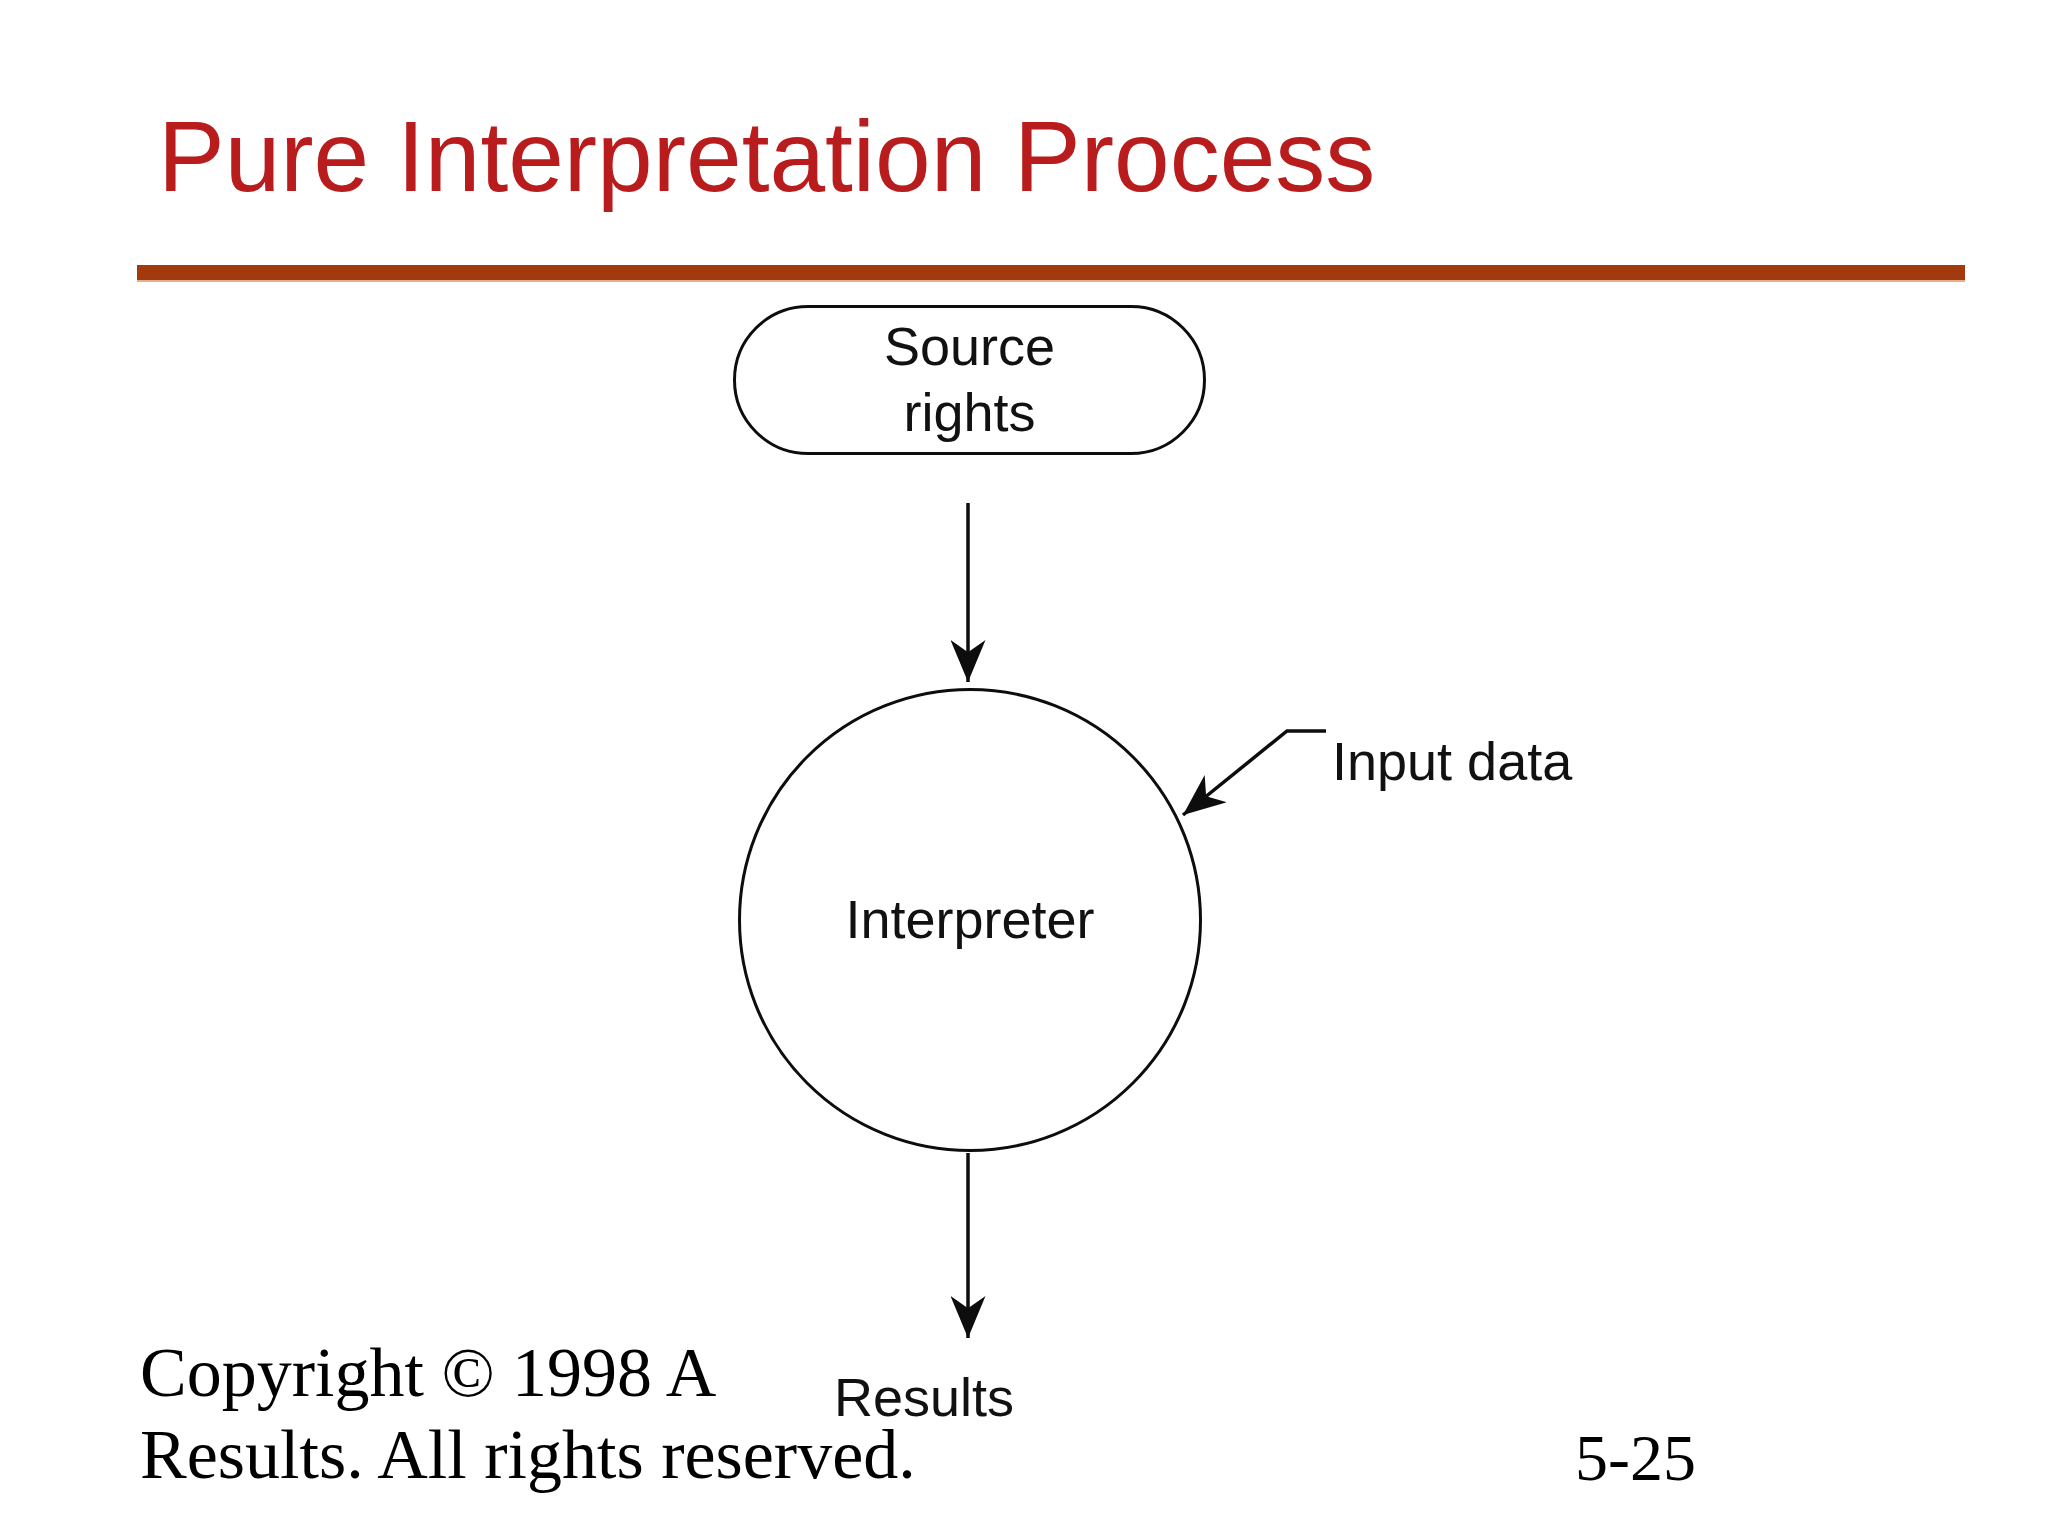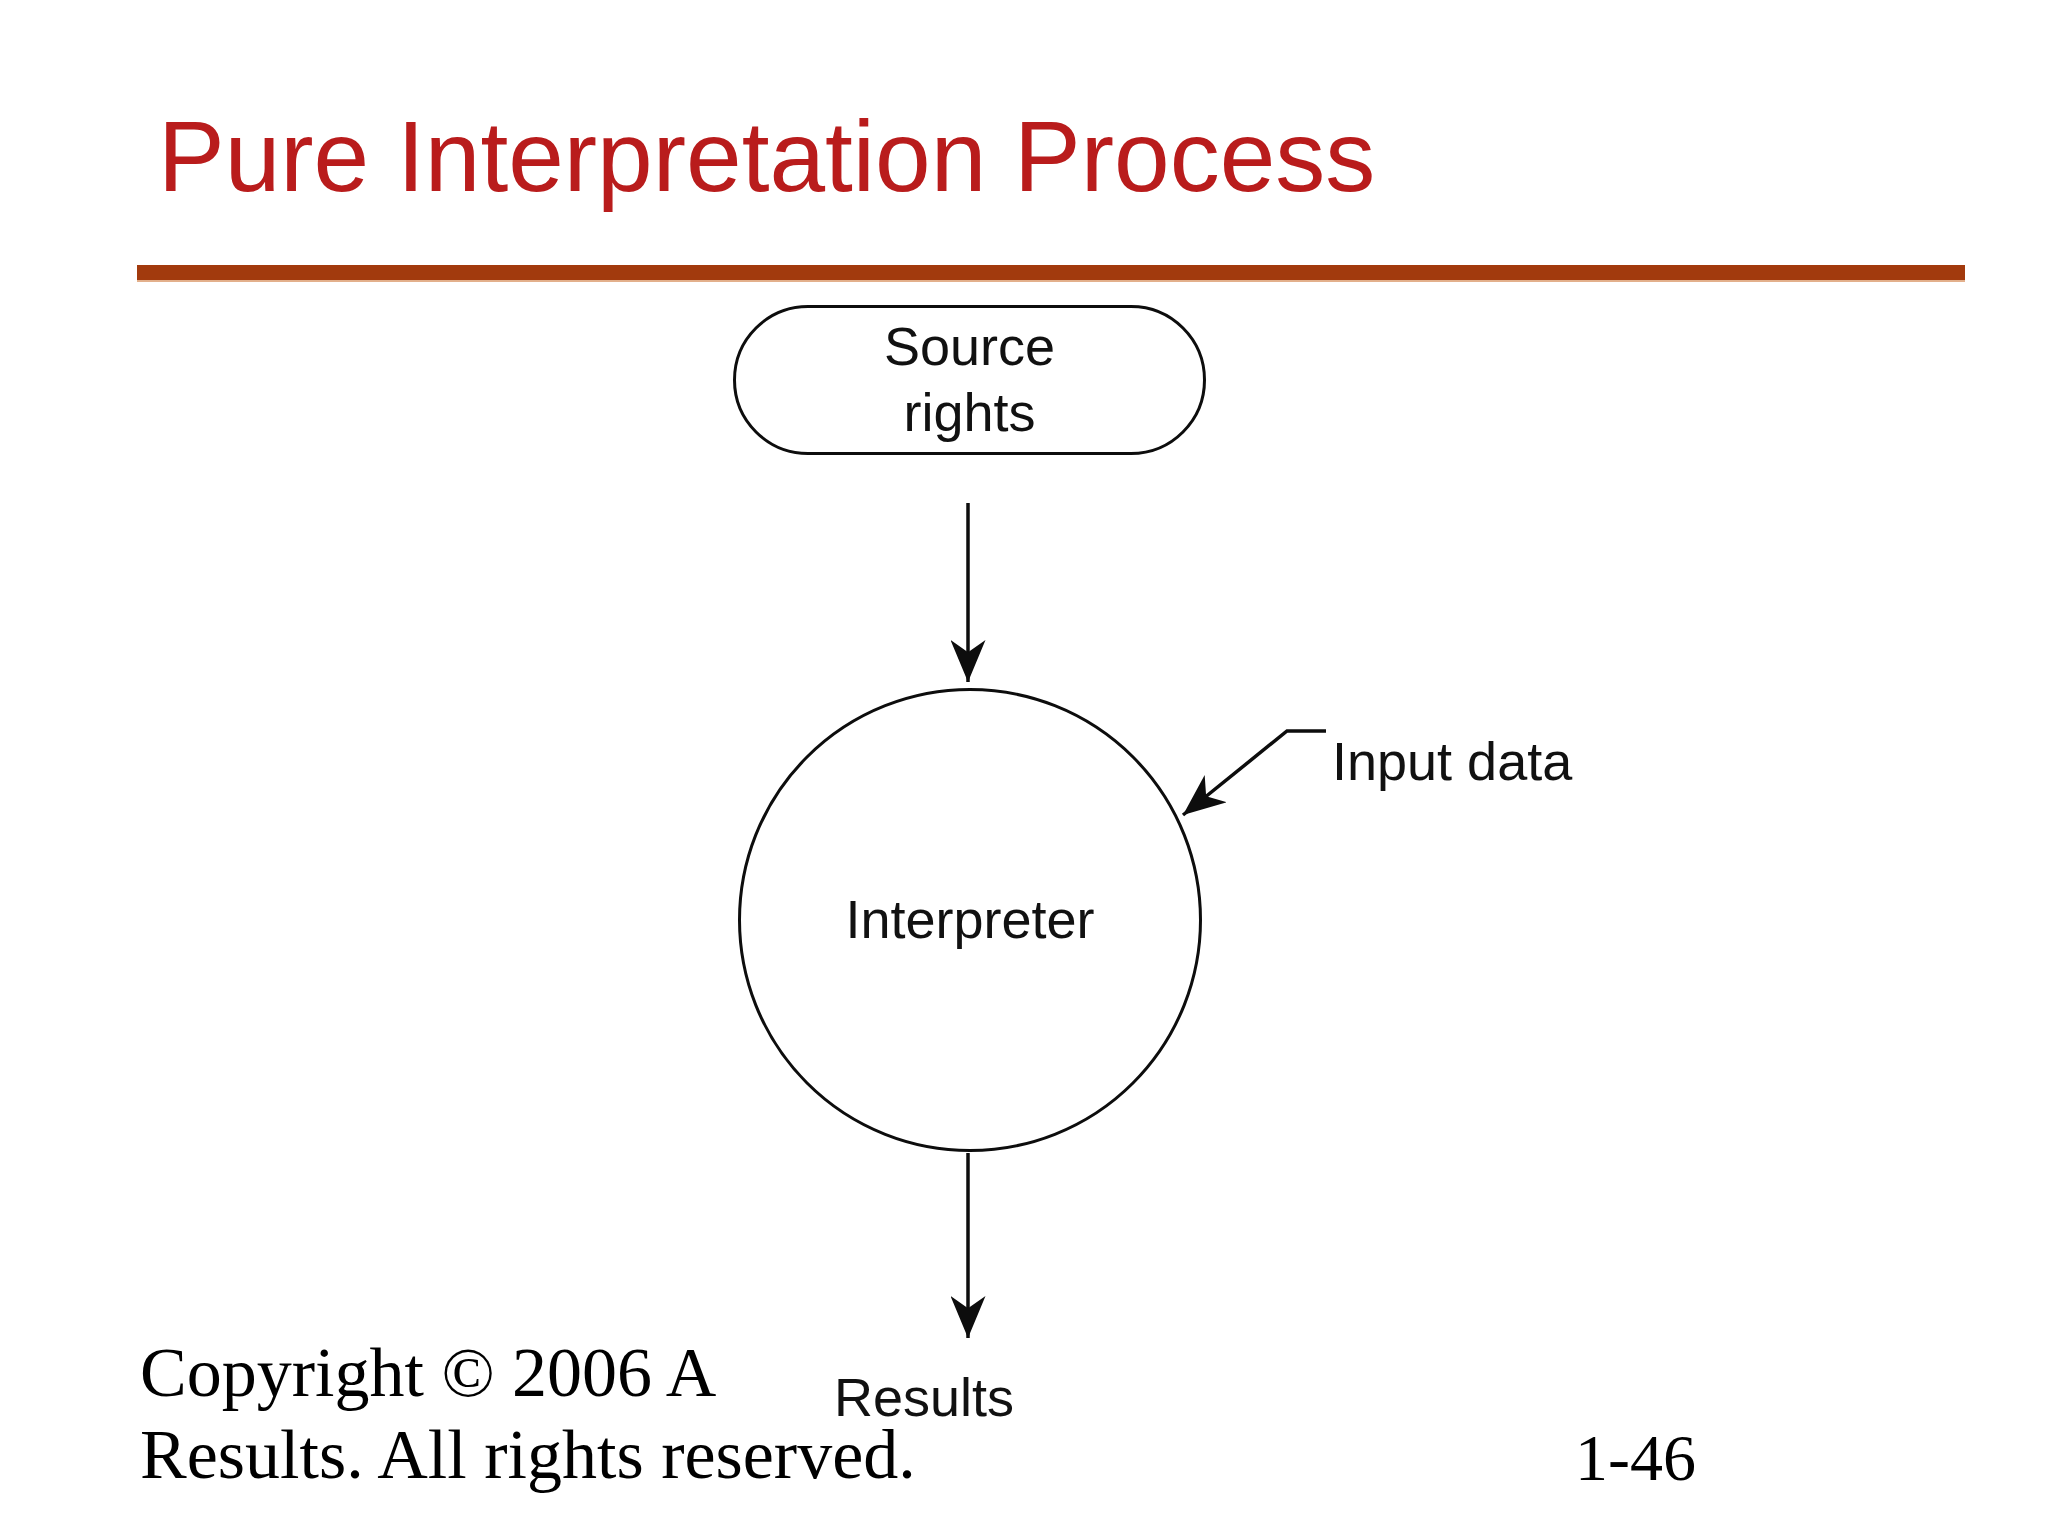--- a/index.html
+++ b/index.html
@@ -146,19 +146,19 @@
     <line x1="968" y1="503" x2="968" y2="682" stroke="#0d0d0d" stroke-width="3.5" marker-end="url(#arrowhead)"></line>
     <line x1="968" y1="1153" x2="968" y2="1338" stroke="#0d0d0d" stroke-width="3.5" marker-end="url(#arrowhead)"></line>
     <polyline points="1326,731 1287,731 1183,815" fill="none" stroke="#0d0d0d" stroke-width="3.5" marker-end="url(#arrowhead)"></polyline>
   </svg>
 
   <span class="float-label label-input-data">Input data</span>
 
   <span class="float-label label-results">Results</span>
 
   <div class="copyright">
-    <div>Copyright © 2006 A</div>
+    <div>Copyright © 1998 A</div>
     <div>Results. All rights reserved.</div>
   </div>
 
-  <span class="page-number">1-46</span>
+  <span class="page-number">5-25</span>
 
 </div>
 
 </body></html>

